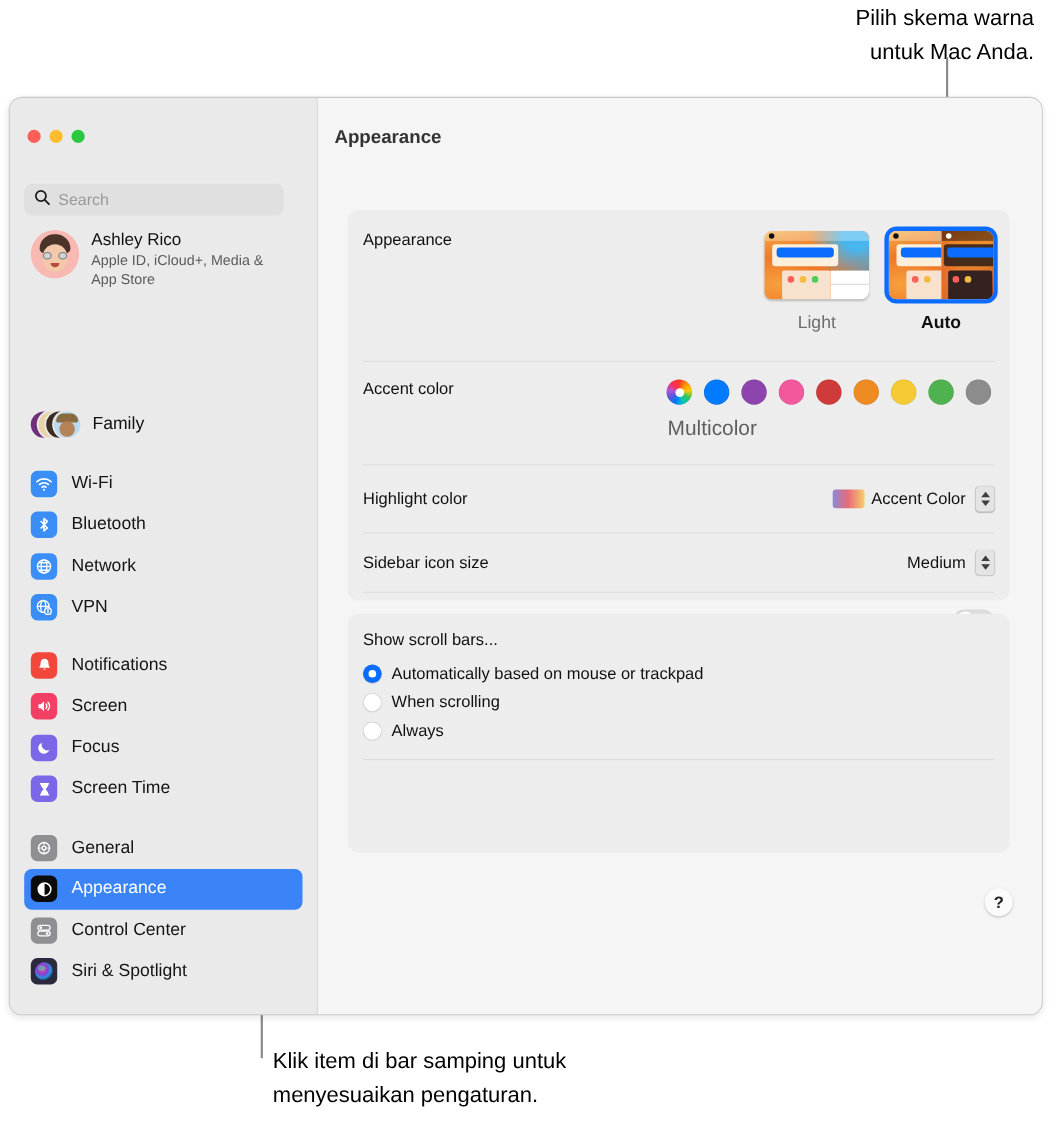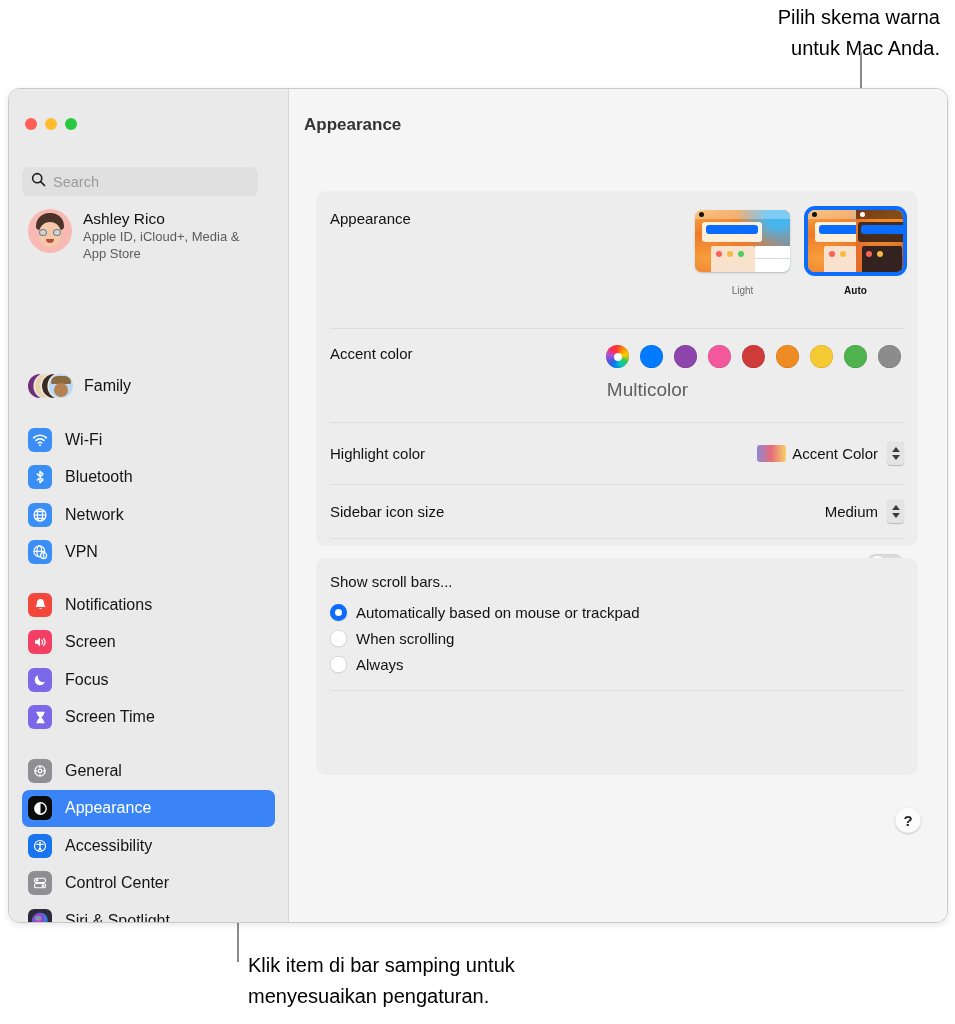--- a/index.html
+++ b/index.html
@@ -224,21 +224,21 @@
     border-radius: 7px;
     position: relative;
     overflow: hidden;
     box-shadow: 0 1px 2px rgba(0,0,0,.22);
   }
   .theme.selected .thumb {
     box-shadow: 0 0 0 4px #0a6dff, 0 1px 2px rgba(0,0,0,.22);
   }
   .theme-label {
     margin-top: 13px;
-    font-size: 10px;
+    font-size: 16px;
     color: #6d6d6d;
   }
   .theme.selected .theme-label { color: #111; font-weight: bold; }
 
   
   .wp-light {
     position: absolute; inset: 0;
     background:
       radial-gradient(circle at 88% 8%, #47b6ef 0%, #47b6ef 12%, rgba(71,182,239,0) 42%),
       radial-gradient(ellipse at 12% 78%, #f7a03c 0%, #ef7a2a 35%, rgba(239,122,42,0) 70%),
@@ -622,30 +622,20 @@
         <div class="sb-label">General</div>
       </div>
       <div class="sb-item selected">
         <div class="sb-icon" style="background:#0b0b0b">
           <svg width="17" height="17" viewBox="0 0 16 16">
             <circle cx="8" cy="8" r="5.4" fill="none" stroke="#fff" stroke-width="1.3"></circle>
             <path d="M8 2.6a5.4 5.4 0 0 0 0 10.8z" fill="#fff"></path>
           </svg>
         </div>
         <div class="sb-label">Appearance</div>
-      </div>
-      <div class="sb-item">
-        <div class="sb-icon" style="background:#1a74ef">
-          <svg width="16" height="16" viewBox="0 0 16 16" fill="none" stroke="#fff" stroke-width="1.2">
-            <circle cx="8" cy="8" r="5.5"></circle>
-            <circle cx="8" cy="4.7" r="1" fill="#fff" stroke="none"></circle>
-            <path d="M4.9 6.4h6.2M8 6.9v3M8 9.9l-1.6 2.6M8 9.9l1.6 2.6" stroke-linecap="round"></path>
-          </svg>
-        </div>
-        <div class="sb-label">Accessibility</div>
       </div>
       <div class="sb-item">
         <div class="sb-icon" style="background:#8e8e93">
           <svg width="16" height="16" viewBox="0 0 16 16">
             <rect x="2.4" y="3.2" width="11.2" height="4.3" rx="2.15" fill="none" stroke="#fff" stroke-width="1.1"></rect>
             <circle cx="5.1" cy="5.35" r="1.25" fill="#fff"></circle>
             <rect x="2.4" y="8.5" width="11.2" height="4.3" rx="2.15" fill="none" stroke="#fff" stroke-width="1.1"></rect>
             <circle cx="10.9" cy="10.65" r="1.25" fill="#fff"></circle>
           </svg>
         </div>

